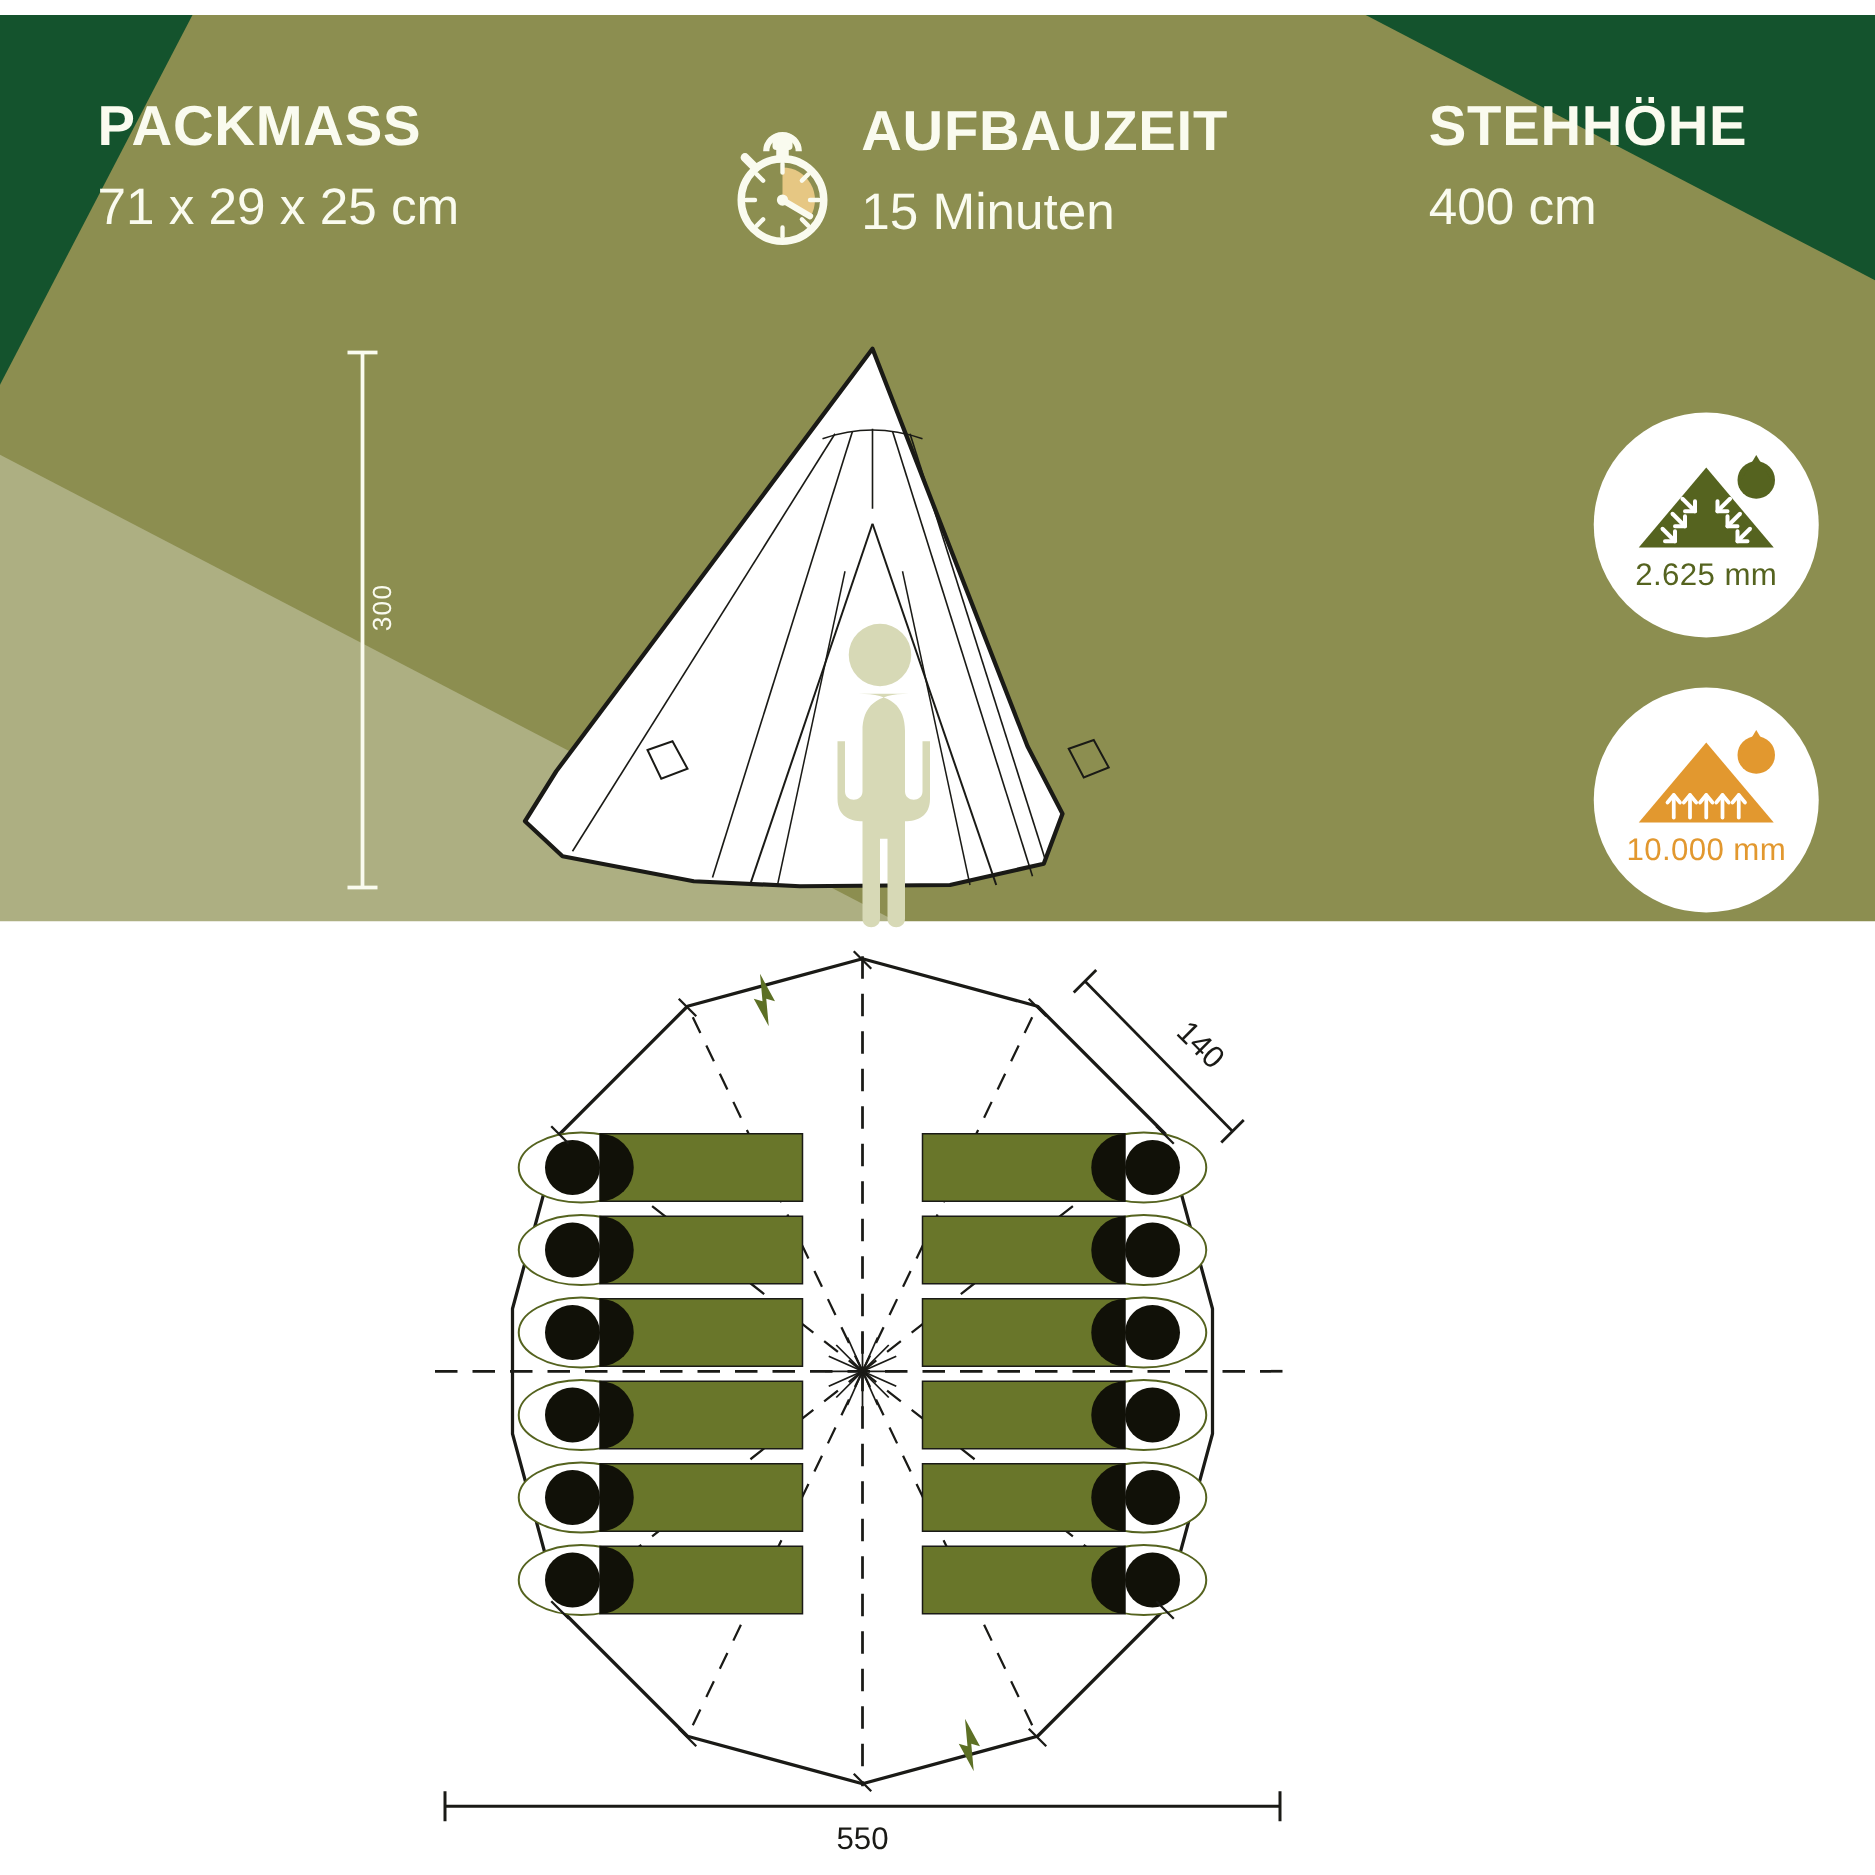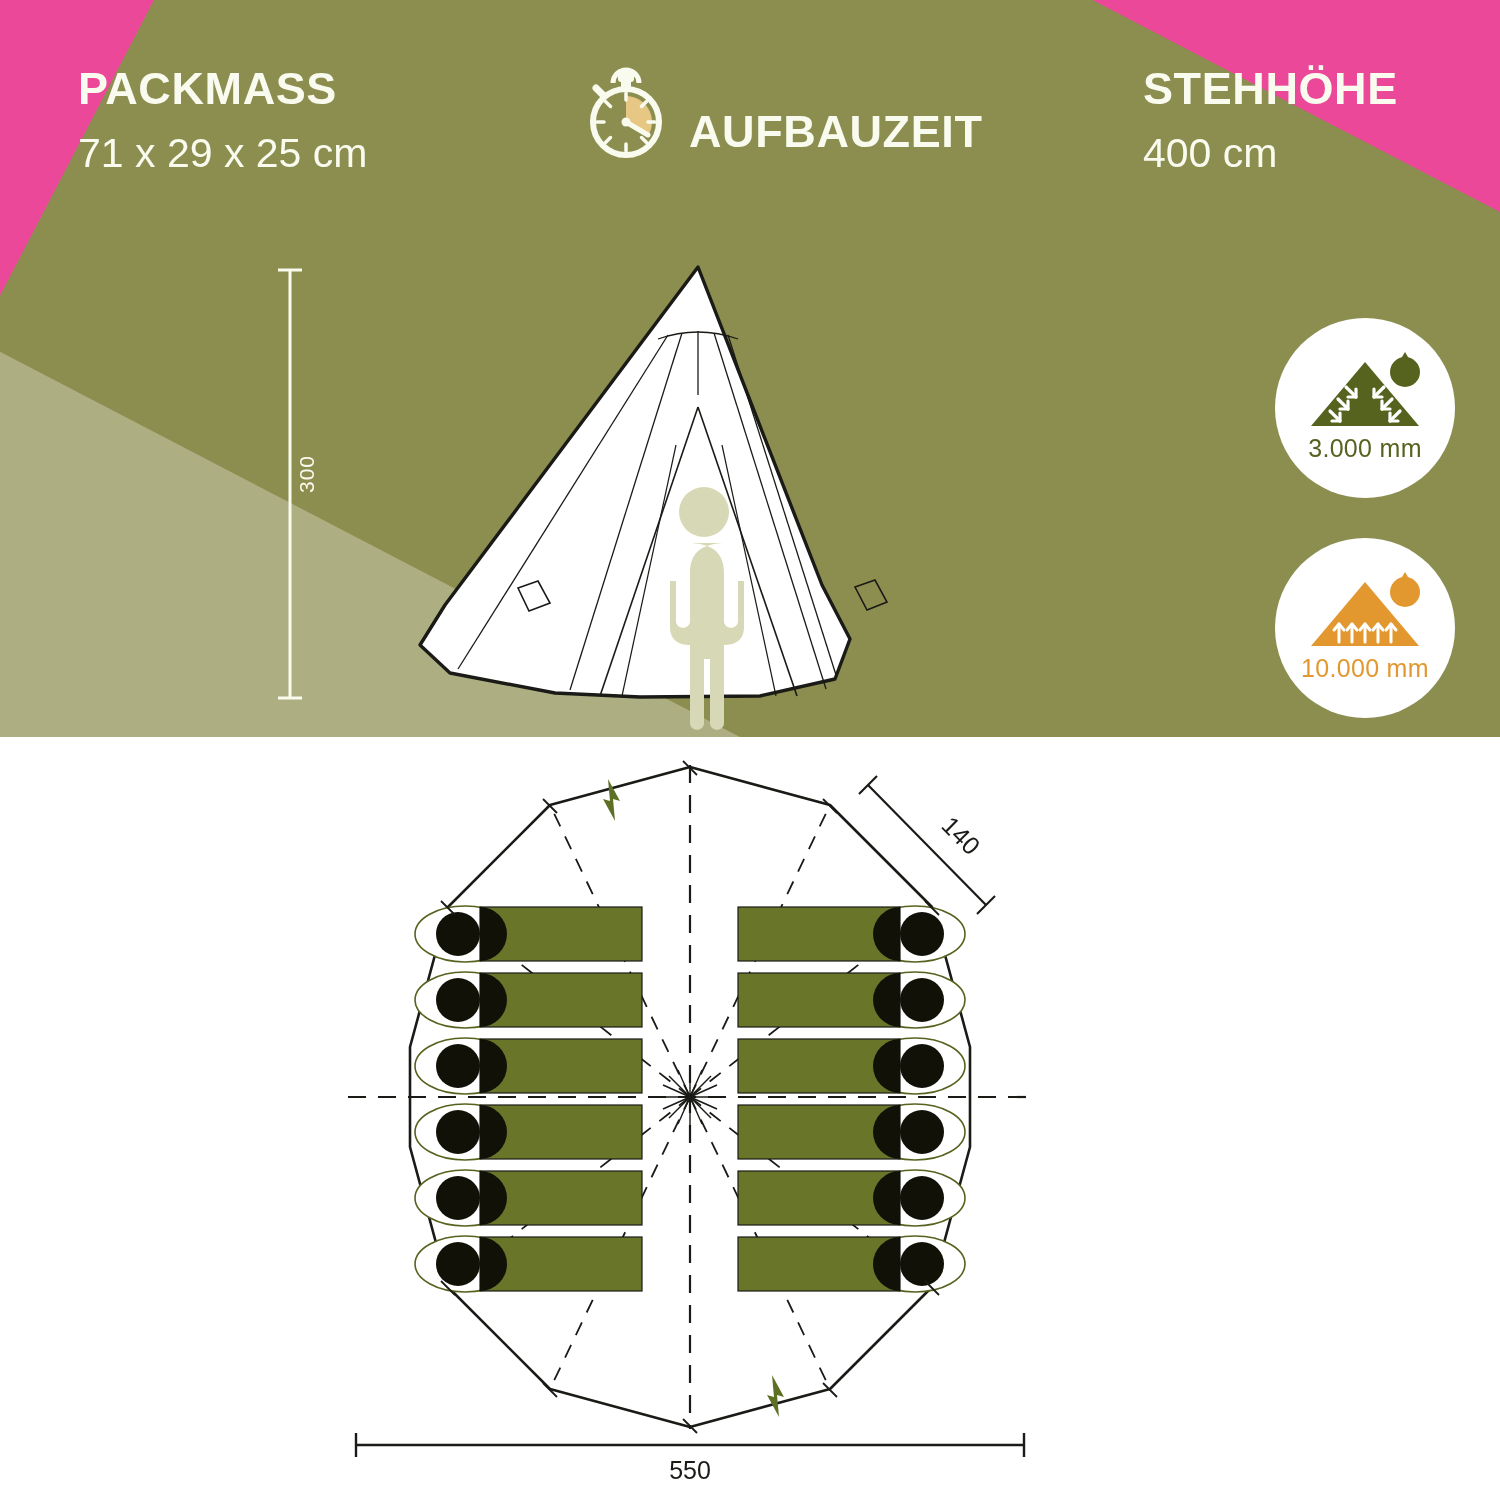--- a/index.html
+++ b/index.html
@@ -6,22 +6,22 @@
   html,body { width:1500px; height:1500px; }
   body {
     font-family:"Liberation Sans", sans-serif;
     background:#ffffff;
     overflow:hidden;
     position:relative;
   }
 
   
   #hero {
-    position:absolute; left:0; top:0; width:1500px; height:829px;
-    overflow:hidden; background:#ec4899;
+    position:absolute; left:0; top:12px; width:1500px; height:829px;
+    overflow:hidden; background:#14532d;
   }
   #hero .band-light {
     position:absolute; left:-200px; top:-520px; width:2400px; height:1200px;
     background:#8C8E50;
     transform:rotate(27.5deg);
     transform-origin:0 100%;
   }
   #hero .band-pale {
     position:absolute; left:-330px; top:180px; width:2600px; height:1400px;
     background:#ADAF82;
@@ -110,20 +110,21 @@
         <line x1="56.5" y1="71.5" x2="61.5" y2="76.5"></line>
         <line x1="61.5" y1="35.5" x2="56.5" y2="40.5"></line>
         <line x1="25.5" y1="71.5" x2="20.5" y2="76.5"></line>
       </g>
 
       <line x1="41" y1="56" x2="63" y2="69" stroke="#FAFBEF" stroke-width="5" stroke-linecap="round"></line>
       <circle cx="41" cy="56" r="4.5" fill="#FAFBEF"></circle>
     </svg>
     <div class="tb-texts">
       <div class="hd-title">AUFBAUZEIT</div>
+      <div class="hd-sub">15 Minuten</div>
     </div>
   </div>
 
   <div class="hero-text" id="height-block">
     <div class="hd-title">STEHHÖHE</div>
     <div class="hd-sub">400 cm</div>
   </div>
 
   <svg id="tent-svg" width="820" height="470" viewBox="0 0 820 470">
 
@@ -179,21 +180,21 @@
         <path d="M24 57 L34 67"></path>
           <path d="M34 67 l-8 0 M34 67 l0 -8"></path>
         <path d="M78 33 L68 43"></path>
           <path d="M68 43 l8 0 M68 43 l0 -8"></path>
         <path d="M86 45 L76 55"></path>
           <path d="M76 55 l8 0 M76 55 l0 -8"></path>
         <path d="M94 57 L84 67"></path>
           <path d="M84 67 l8 0 M84 67 l0 -8"></path>
       </g>
     </svg>
-    <div class="wp-label">3.000 mm</div>
+    <div class="wp-label">2.625 mm</div>
   </div>
 
   <div class="wp-badge" id="wp-inner">
     <svg width="118" height="78" viewBox="0 0 118 78">
       <polygon points="59,8 113,72 5,72" fill="#E2982F"></polygon>
       <circle cx="99" cy="18" r="15" fill="#E2982F"></circle>
       <path d="M99 -2 L87 18 L111 18 Z" fill="#E2982F"></path>
       <g stroke="#FFFFFF" stroke-width="3" stroke-linecap="round" fill="none">
         <path d="M33 68 L33 50"></path>
           <path d="M33 50 l-5 6 M33 50 l5 6"></path>

